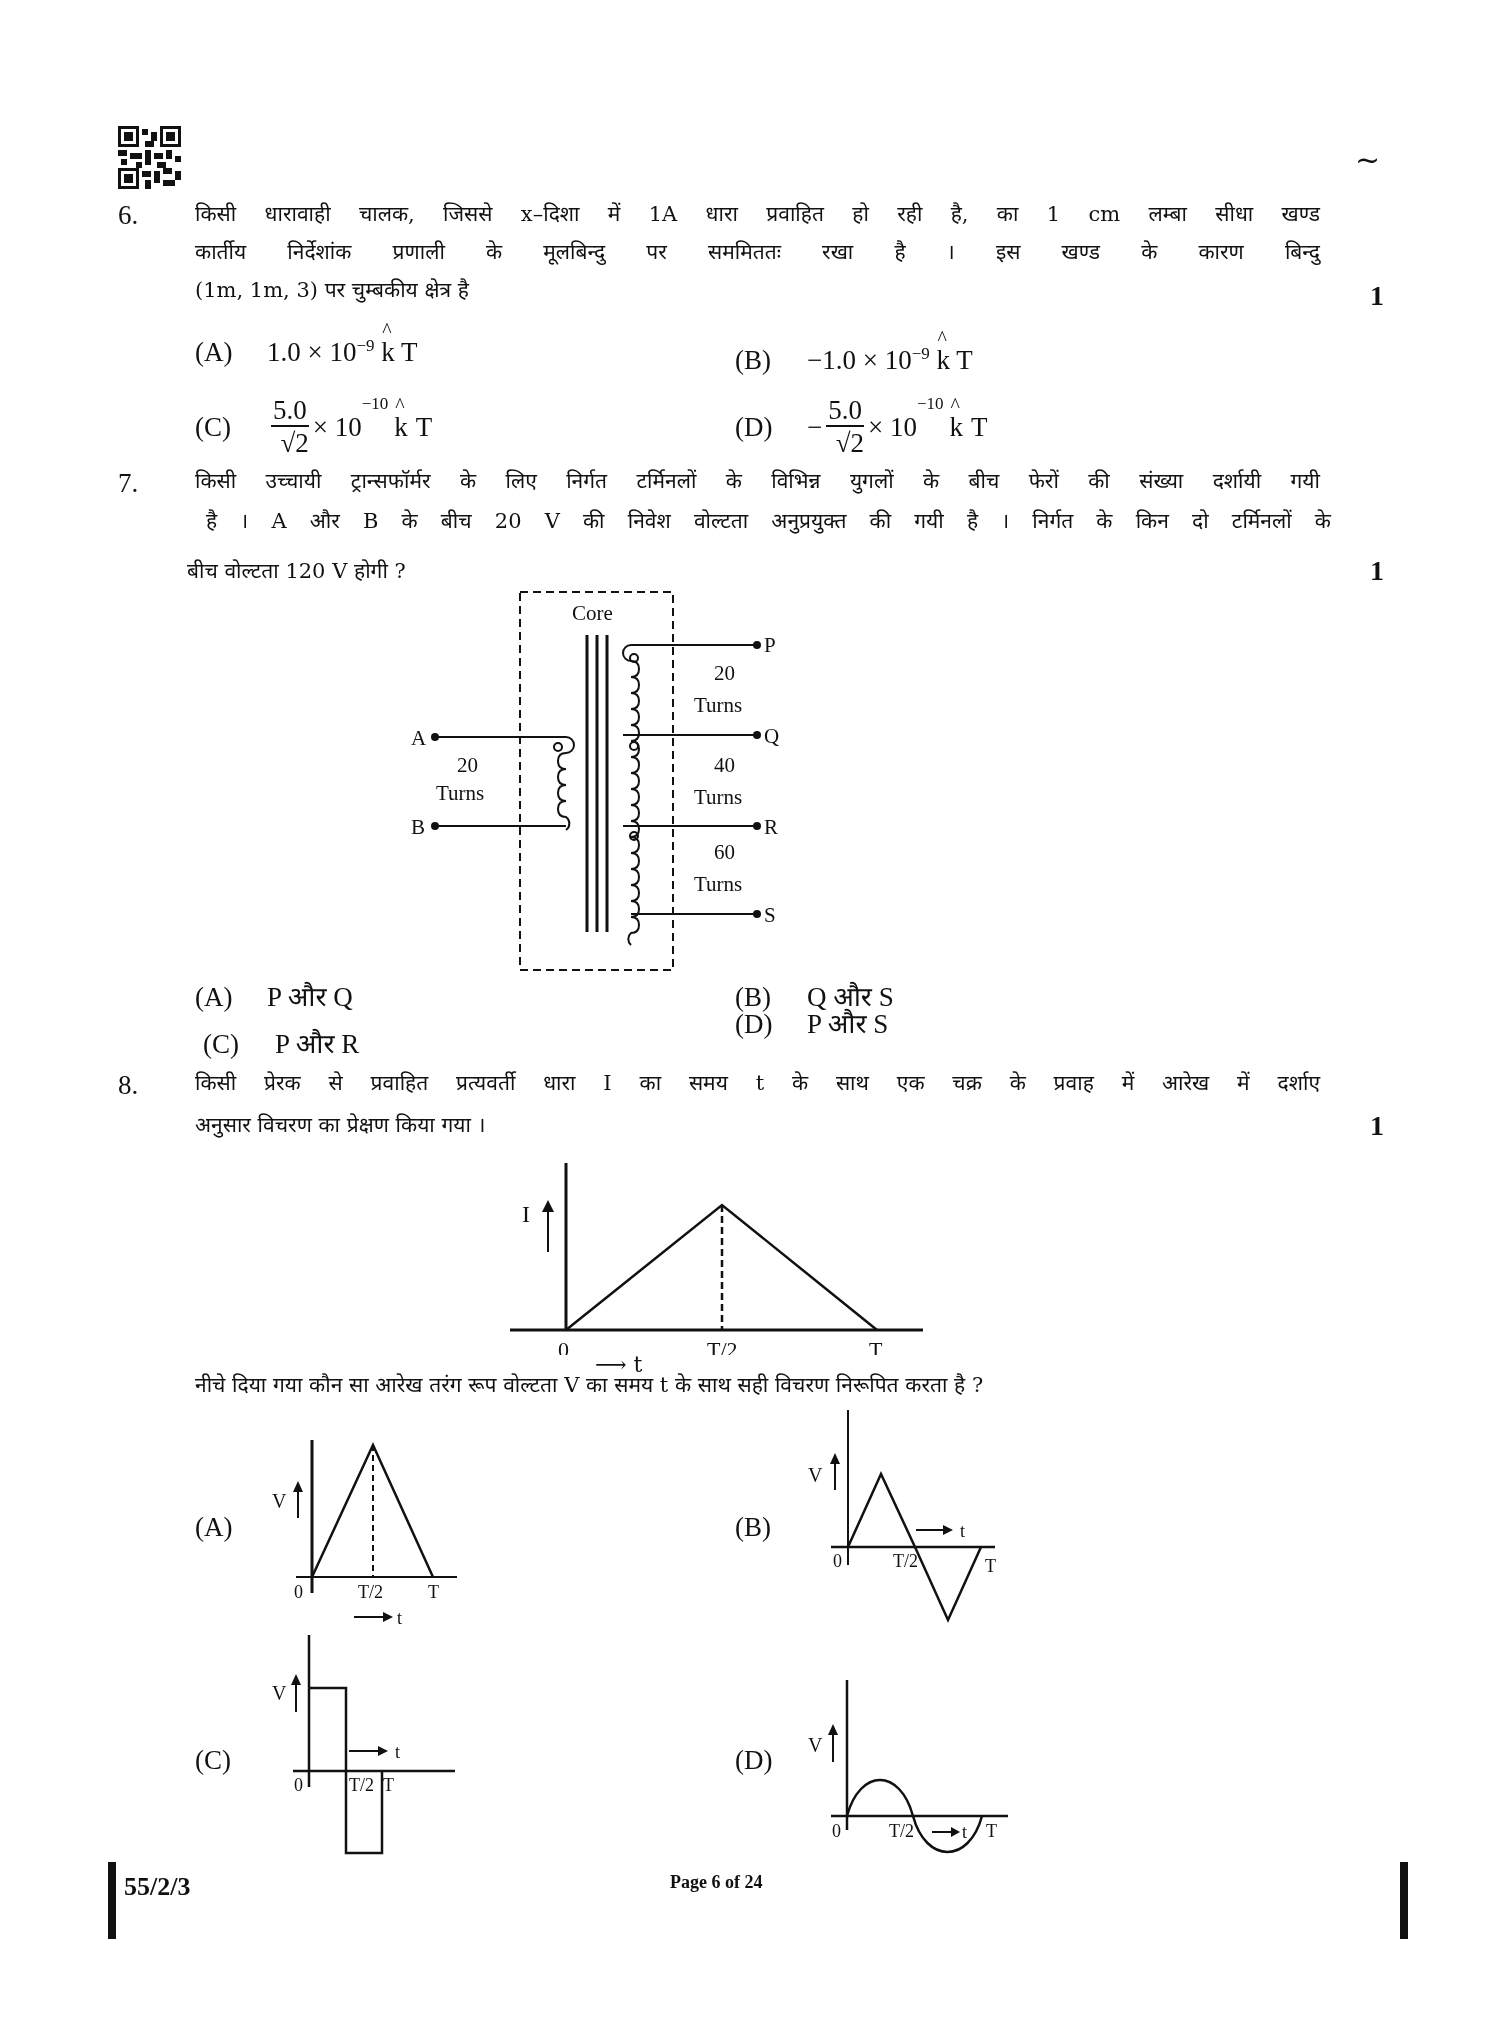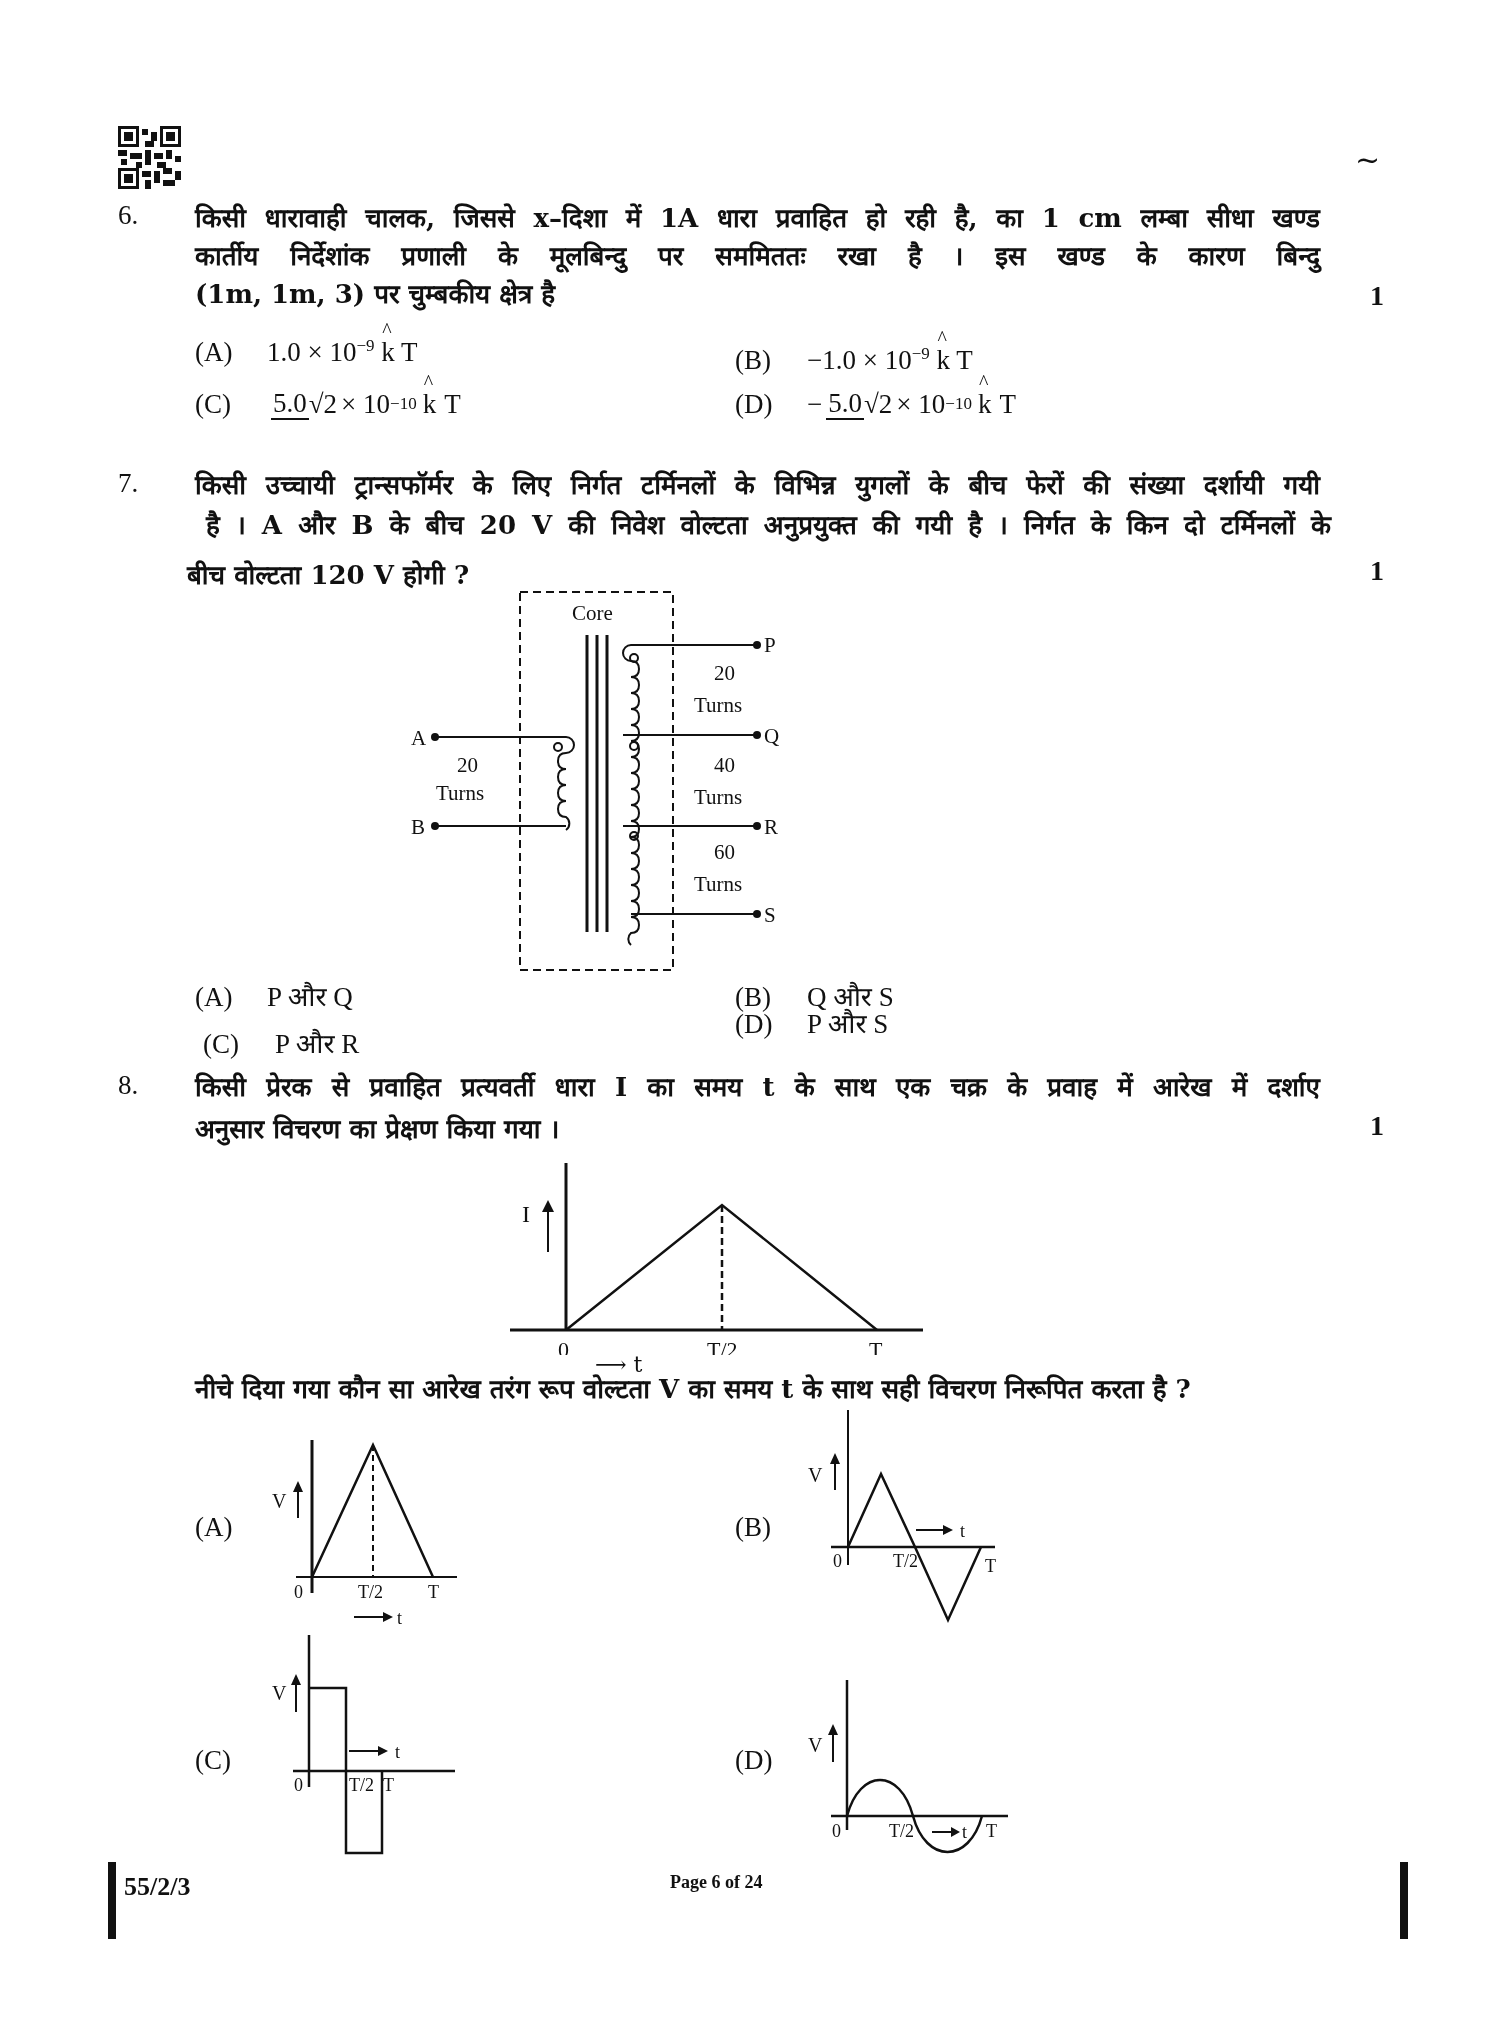--- a/index.html
+++ b/index.html
@@ -1,27 +1,27 @@
 <!DOCTYPE html>
 <html><head>
 <meta charset="utf-8">
 <style>
   html, body { margin:0; padding:0; background:#ffffff; }
   body { width:1505px; height:2034px; position:relative; overflow:hidden;
          font-family:"DejaVu Serif", "Liberation Serif", serif; color:#111; }
   .abs { position:absolute; }
   .qnum { font-size:27px; font-family:"Liberation Serif", serif; }
-  .line { font-size:26px; white-space:nowrap;font-weight:bold; }
+  .line { font-size:21px; white-space:nowrap; }
   .justify { text-align:justify; text-align-last:justify; width:1125px; }
   .mark { font-size:28px; font-weight:bold; font-family:"Liberation Serif", serif; }
   .opt { font-size:27px; white-space:nowrap; font-family:"Liberation Serif", serif; }
   .opt .lab { display:inline-block; width:72px; }
   .hat { position:relative; display:inline-block; }
   .hat::before { content:"^"; position:absolute; top:-18px; left:1px; font-size:20px; }
-  .frac { display:inline-flex; flex-direction:row; align-items:center; vertical-align:middle; margin:8px 4px; }
+  .frac { display:inline-flex; flex-direction:column; align-items:flex-end; vertical-align:middle; margin:15px 4px; }
   .frac .num { border-bottom:2px solid #111; padding:0 2px; line-height:30px; }
   .frac .den { line-height:32px; }
   sup { font-size:17px; }
   svg text { font-family:"Liberation Serif", serif; fill:#111; }
   .footer-code { font-size:26px; font-weight:bold; font-family:"Liberation Serif", serif; }
   .footer-page { font-size:18px; font-weight:bold; font-family:"Liberation Serif", serif; }
 </style>
 </head>
 <body>
 

